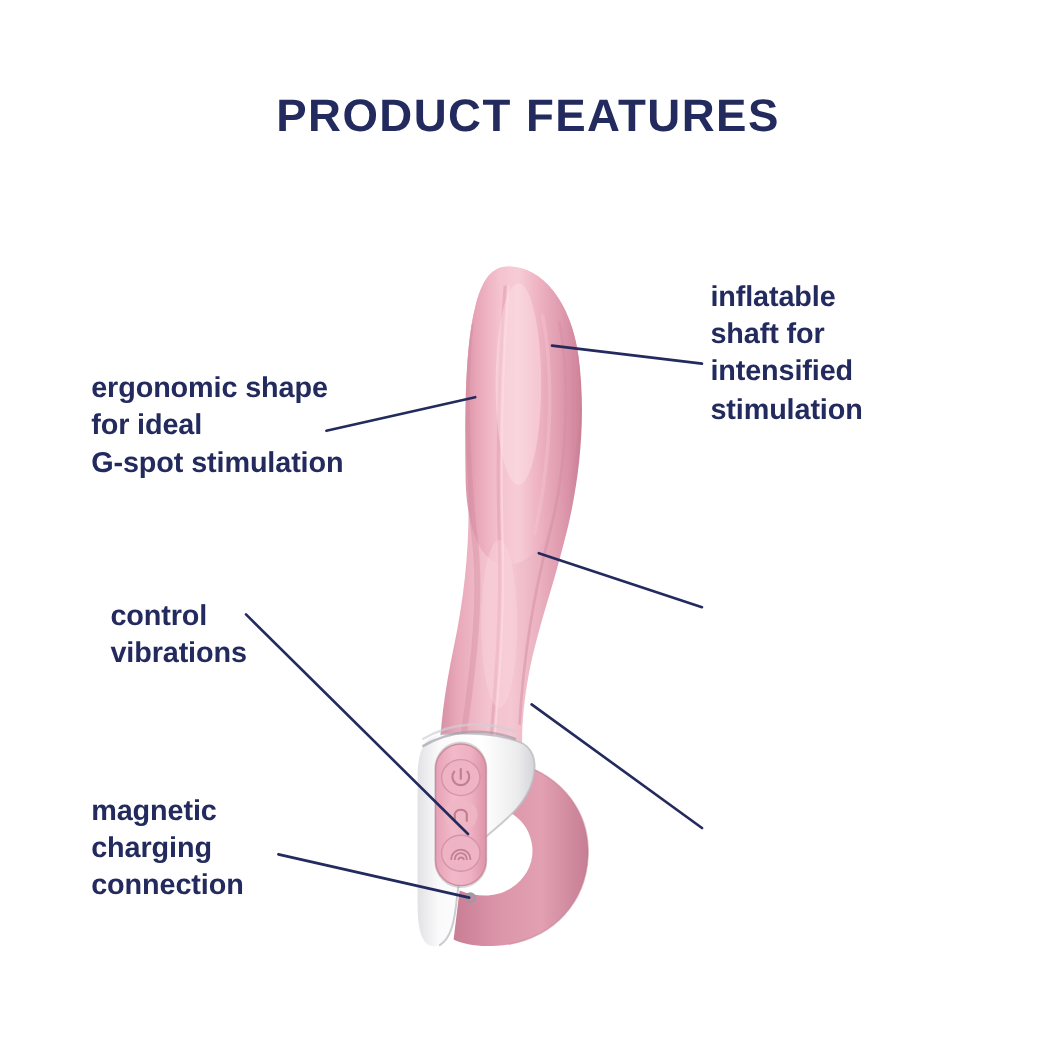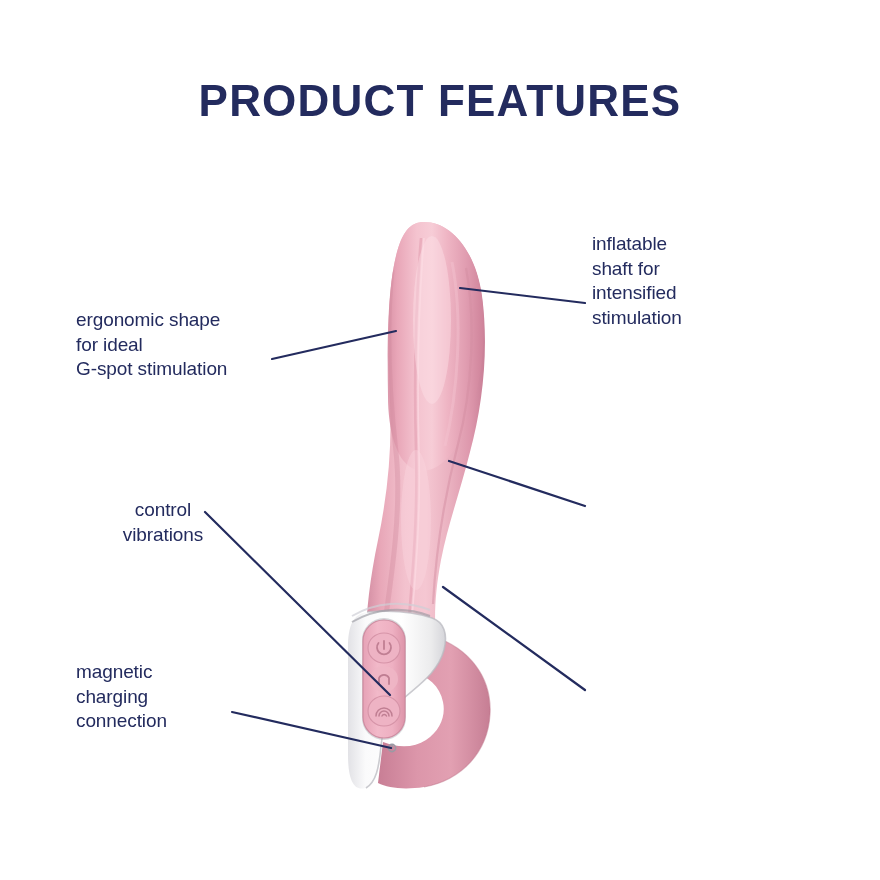--- a/index.html
+++ b/index.html
@@ -16,41 +16,41 @@
     overflow: hidden;
     font-family: "Liberation Sans", sans-serif;
     -webkit-font-smoothing: antialiased;
   }
   #title {
     position: absolute;
     left: 0;
     top: 76px;
     width: 880px;
     text-align: center;
-    font-size: 44px;
+    font-size: 38px;
     font-weight: bold;
     letter-spacing: 1.2px;
     color: #232b5e;
   }
   .label {
     position: absolute;
     color: #232b5e;
-    font-size: 19px;
+    font-size: 24px;
     line-height: 1.30;
-    font-weight: 400;
+    font-weight: 700;
     white-space: pre-line;
     letter-spacing: -0.1px;
   }
   .label.right { text-align: left; }
   .label.left  { text-align: left; }
 
   #lbl-inflatable { left: 592px; top: 232px; width: 210px; }
   #lbl-ergonomic  { left: 76px;  top: 308px; width: 270px; }
   #lbl-diameter   { left: 594px; top: 462px; width: 215px; }
-  #lbl-control    { left: 68px;  top: 498px; width: 190px; text-align: center; }
+  #lbl-control    { left: 92px;  top: 498px; width: 190px; }
   #lbl-smooth     { left: 594px; top: 626px; width: 230px; }
   #lbl-magnetic   { left: 76px;  top: 660px; width: 200px; }
 
   #leaders {
     position: absolute;
     left: 0; top: 0;
     width: 880px; height: 880px;
     pointer-events: none;
   }
   #product {

